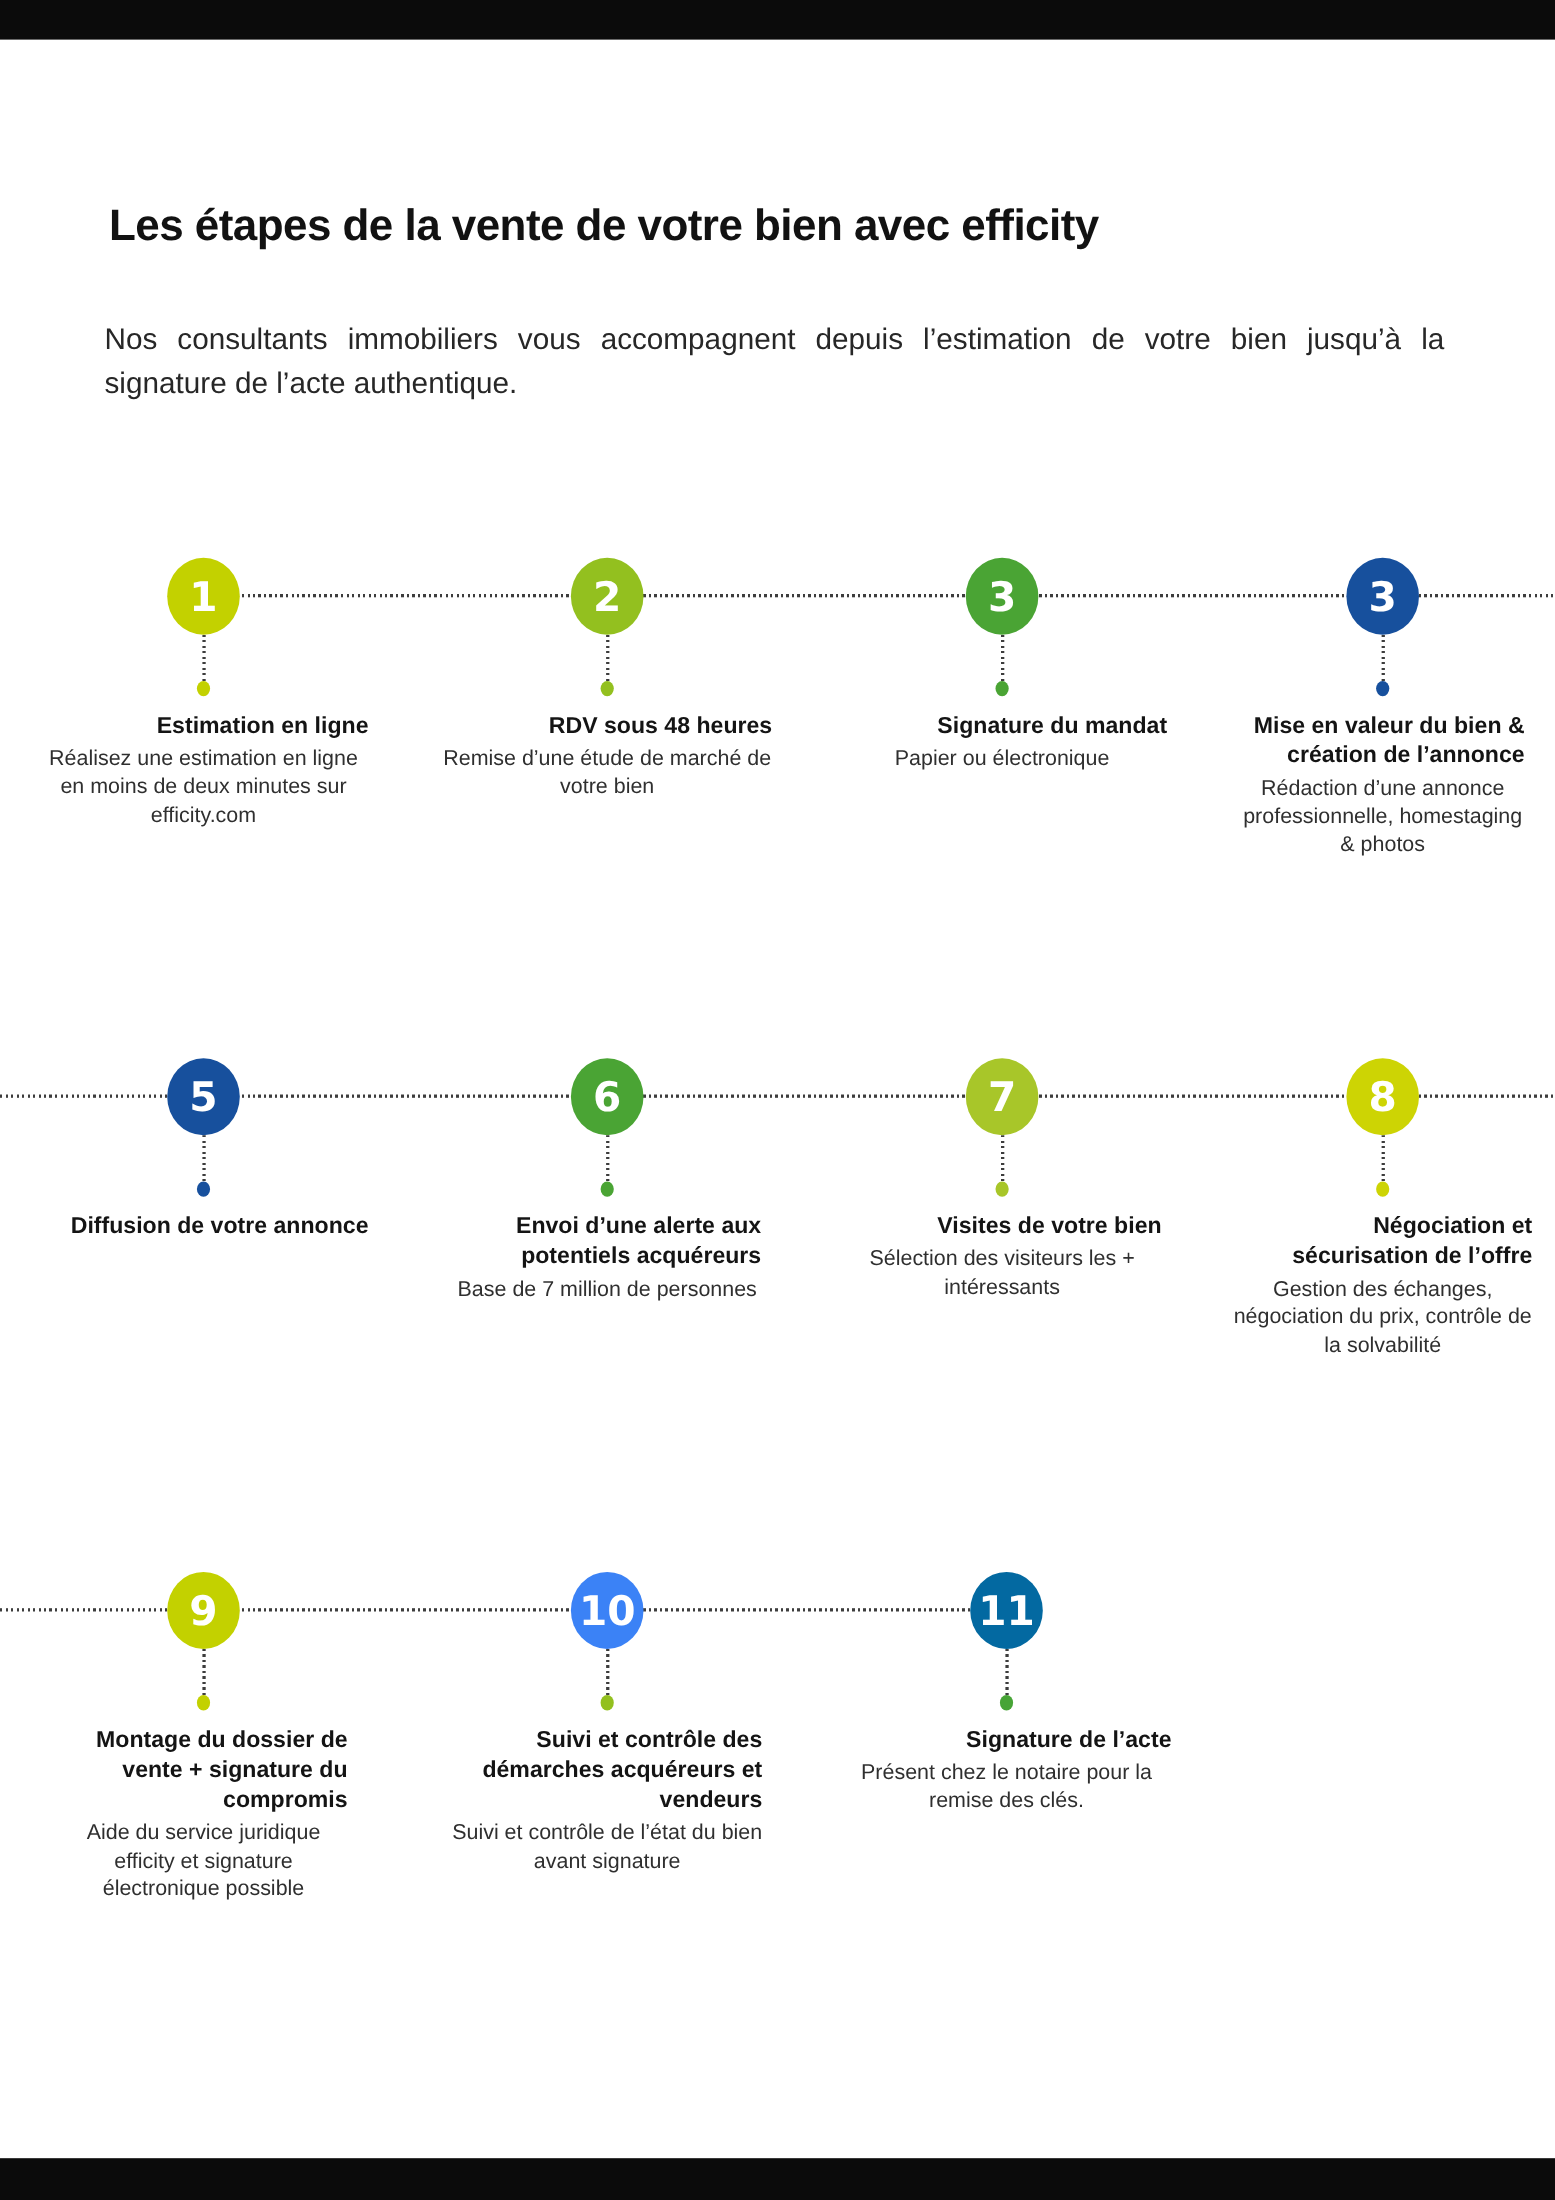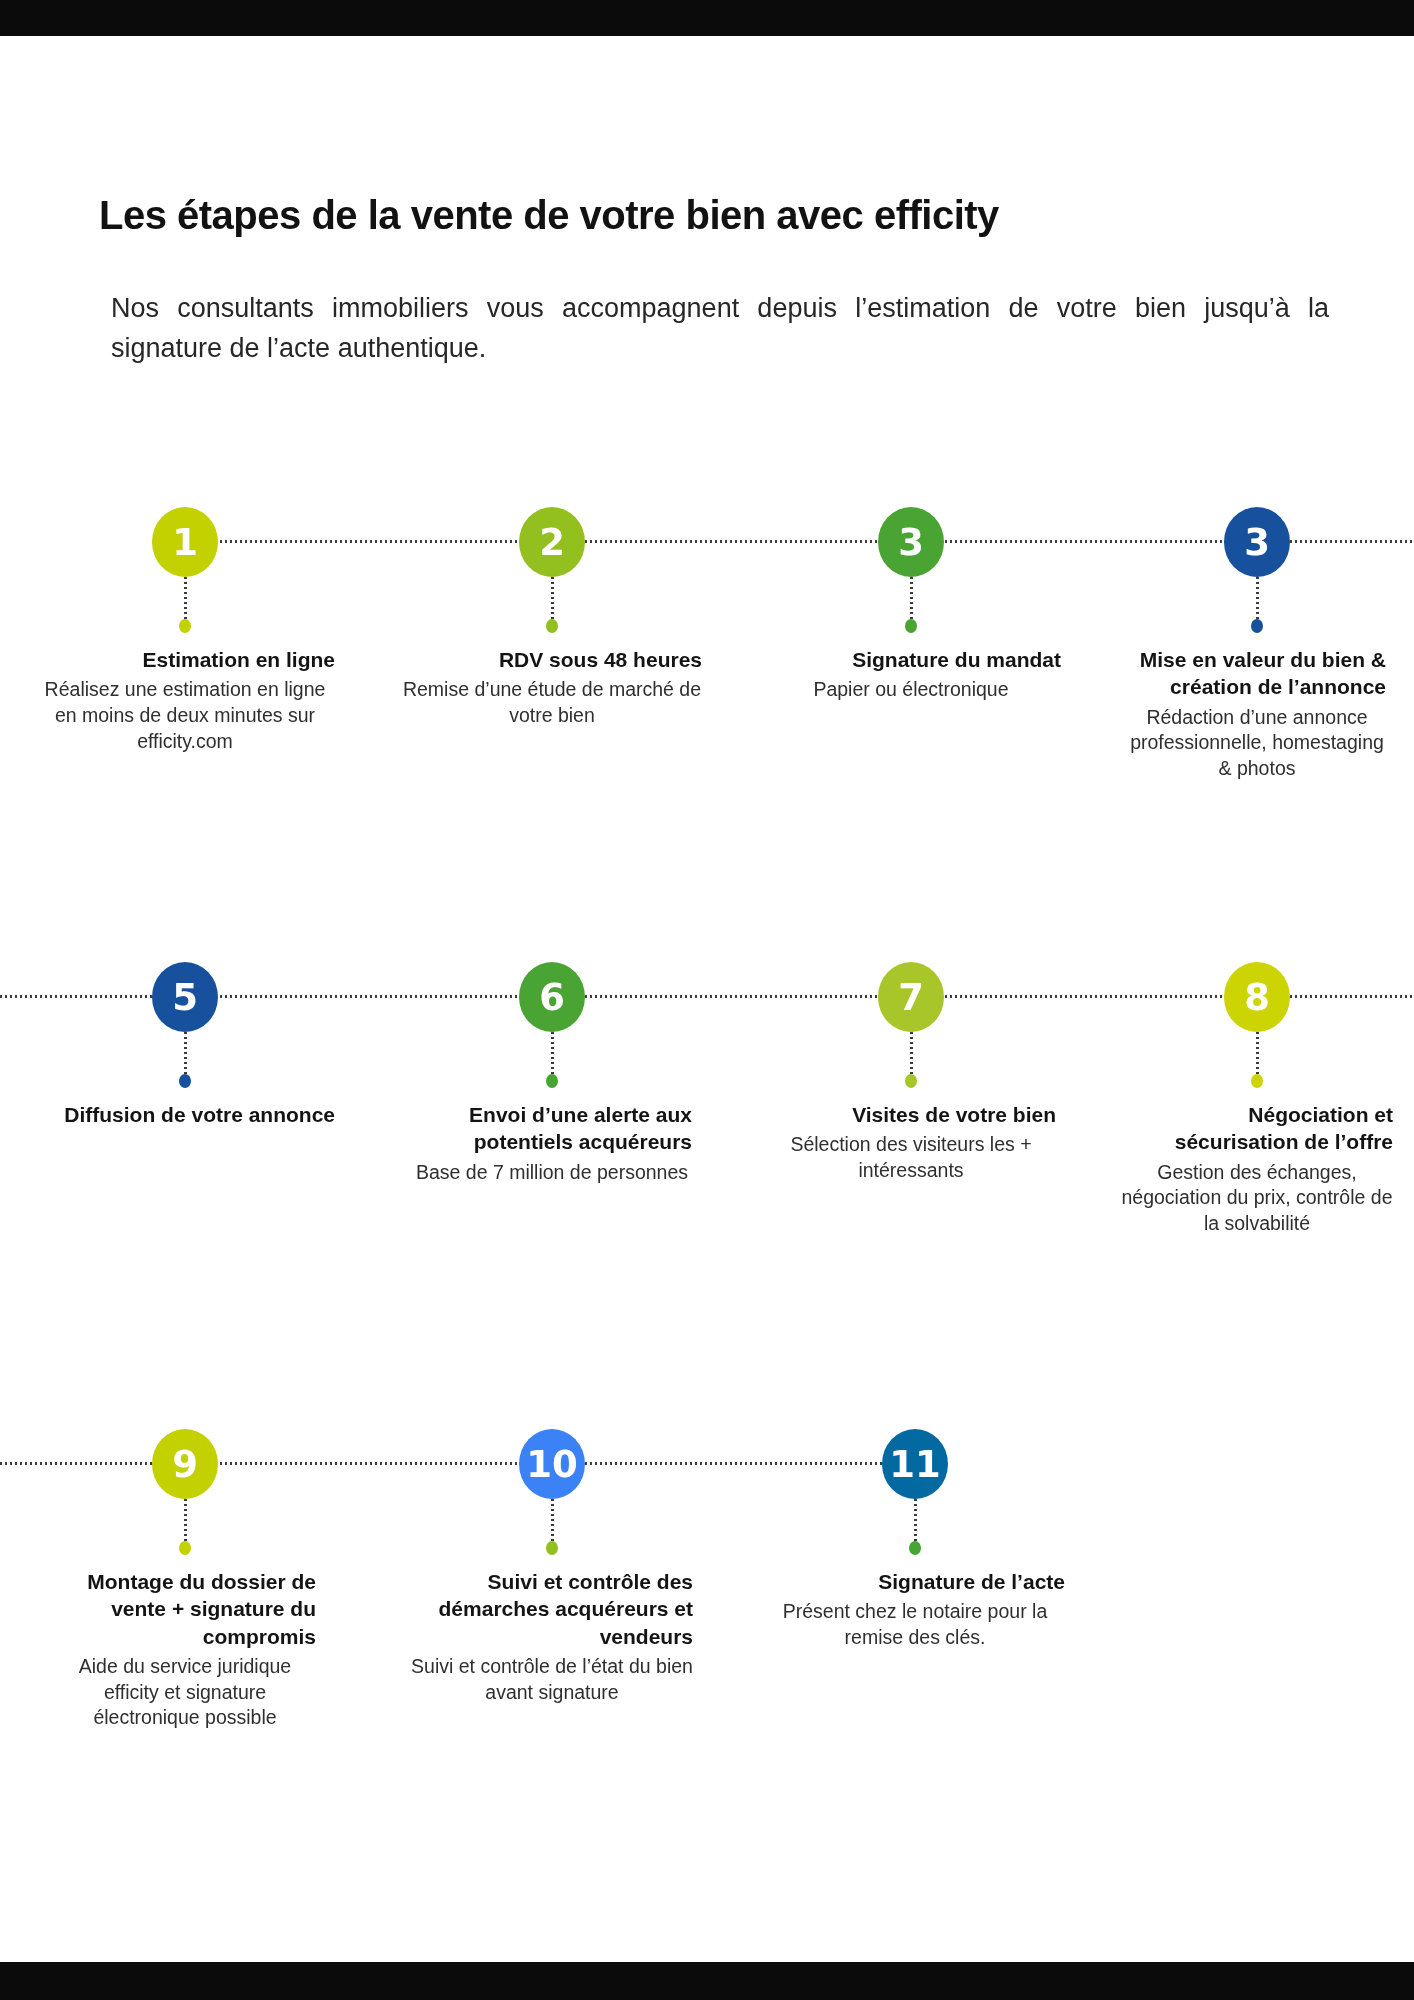--- a/index.html
+++ b/index.html
@@ -9,25 +9,25 @@
     margin:0 auto;
     background:#ffffff;
     font-family:"Liberation Sans", sans-serif;
     overflow:hidden;
   }
   .bar{position:absolute;left:0;width:1414px;background:#0b0b0b;}
   .bar.top{top:0;height:36px;}
   .bar.bottom{top:1962px;height:38px;}
 
   .doc-title{
-    position:absolute;left:99px;top:166px;width:1100px;
+    position:absolute;left:99px;top:156px;width:1100px;
     font-size:40px;font-weight:700;color:#121212;letter-spacing:-0.5px;
   }
   .intro{
-    position:absolute;left:111px;top:289px;width:1218px;
+    position:absolute;left:95px;top:289px;width:1218px;
     font-size:27px;line-height:1.48;color:#272727;
   }
   .intro .l1{text-align:justify;text-align-last:justify;}
   .intro .l2{text-align:left;}
 
   .hline{
     position:absolute;height:3px;
     background-image:repeating-linear-gradient(to right,#3d3d3d 0 2px,transparent 2px 5px);
   }
   .hline.r1{left:185px;top:540px;width:1229px;}

